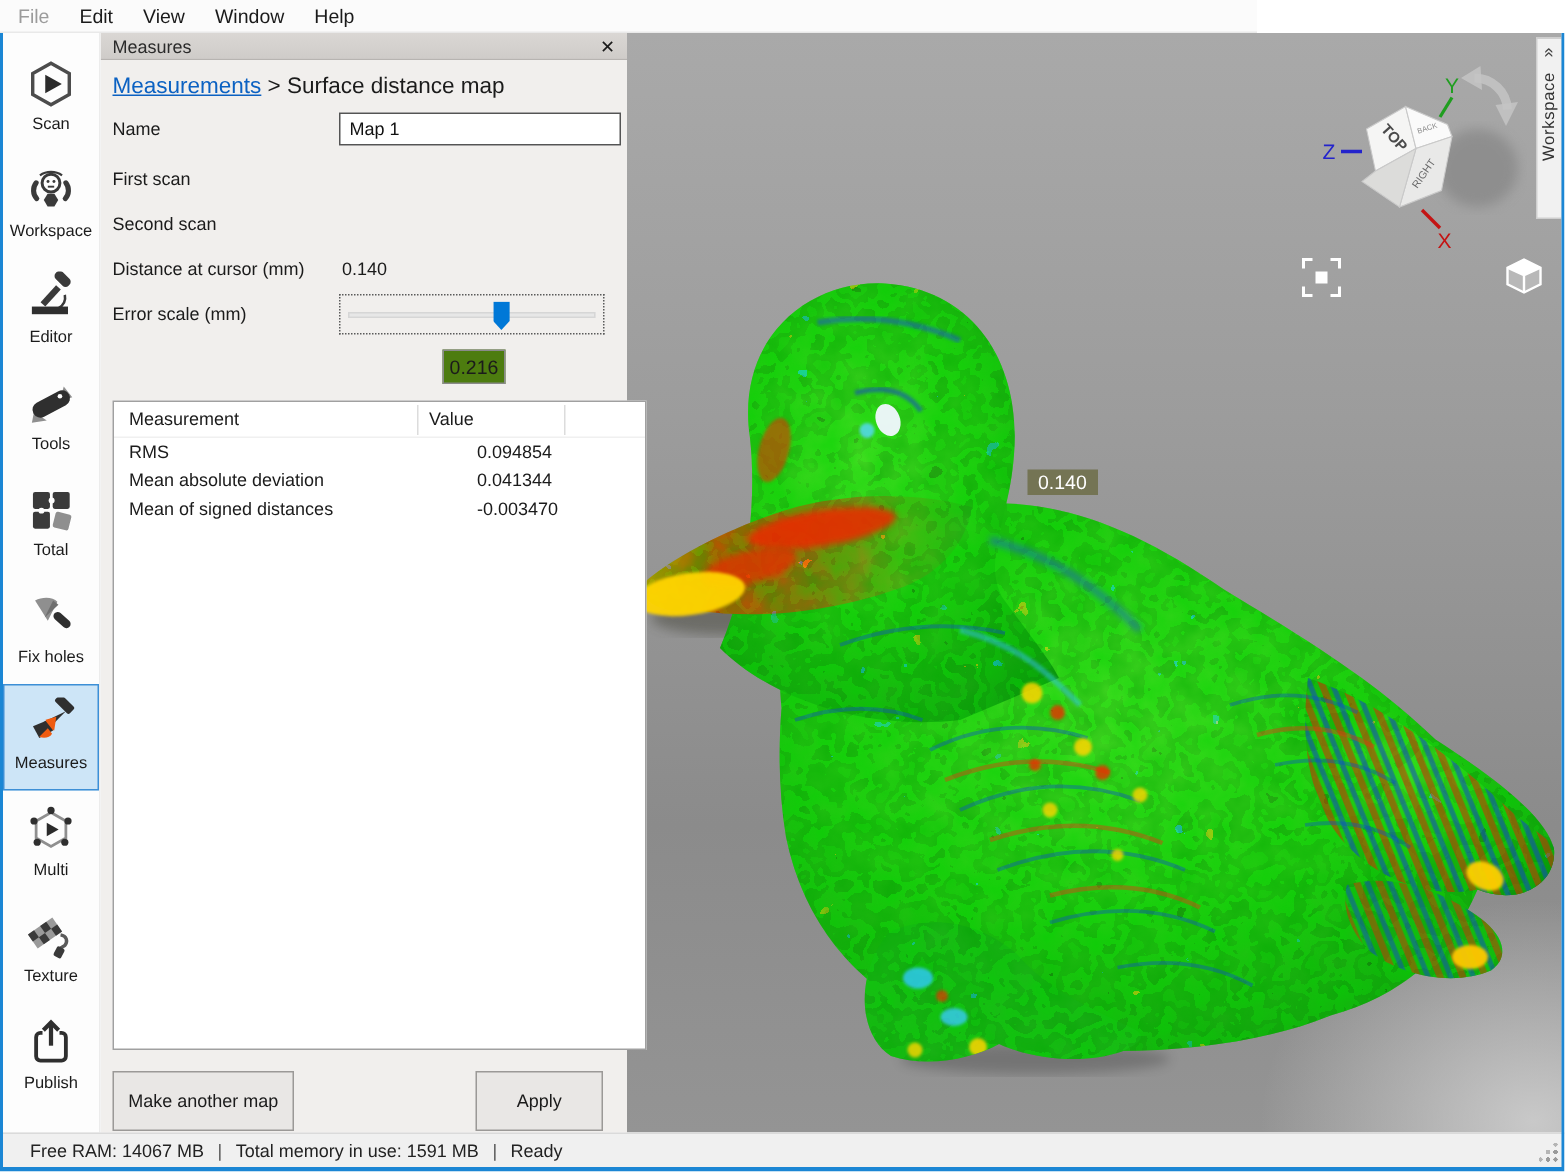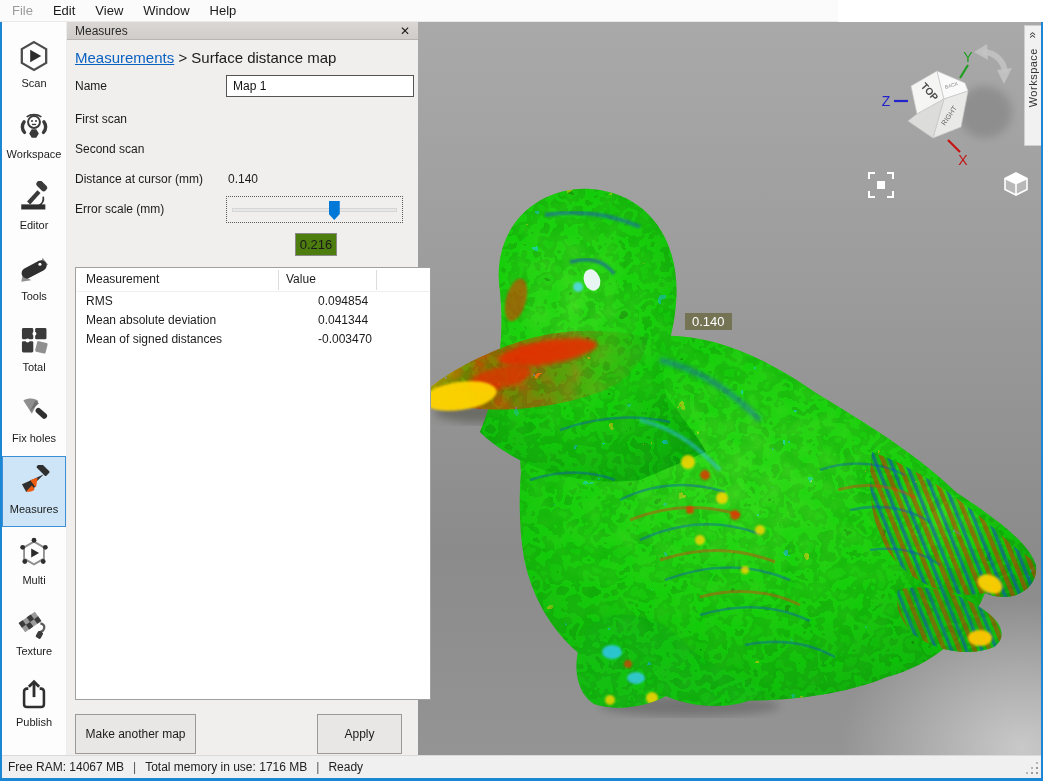--- a/index.html
+++ b/index.html
@@ -80,21 +80,21 @@
   .ws-tab { position:absolute; right:0; top:3px; width:17px; height:121px;
     background:#f1f1f1; border:1px solid #cfcfcf; border-right:none;
     display:flex; flex-direction:column; align-items:center; cursor:pointer; }
   .ws-collapse { font-size:12px; color:#444; margin-top:2px; transform:rotate(90deg); }
   .ws-label { writing-mode:vertical-rl; transform:rotate(180deg); font-size:11px;
     color:#333; margin-top:6px; letter-spacing:.5px; }
 
   
   .statusbar { position:absolute; left:0; top:755px; width:1043px; height:23px;
     background:#f0f0f0; border-top:1px solid #dadada; display:flex; align-items:center;
-    padding-left:8px; font-size:12px; color:#222; z-index:25; }
+    padding-left:20px; font-size:12px; color:#222; z-index:25; }
   .statusbar .sep { margin:0 9px; color:#555; }
   .resize-grip { position:absolute; right:4px; bottom:3px; width:13px; height:13px;
     background:
       radial-gradient(circle 1.5px at 11px 11px,#9a9a9a 95%,transparent),
       radial-gradient(circle 1.5px at 11px 6px,#9a9a9a 95%,transparent),
       radial-gradient(circle 1.5px at 6px 11px,#9a9a9a 95%,transparent),
       radial-gradient(circle 1.5px at 11px 1px,#b5b5b5 95%,transparent),
       radial-gradient(circle 1.5px at 6px 6px,#b5b5b5 95%,transparent),
       radial-gradient(circle 1.5px at 1px 11px,#b5b5b5 95%,transparent);
   }
@@ -472,17 +472,17 @@
 
   <div class="ws-tab">
     <span class="ws-collapse">«</span>
     <span class="ws-label">Workspace</span>
   </div>
 </div>
 
 <div class="statusbar">
   <span>Free RAM: 14067 MB</span>
   <span class="sep">|</span>
-  <span>Total memory in use: 1716 MB</span>
+  <span>Total memory in use: 1591 MB</span>
   <span class="sep">|</span>
   <span>Ready</span>
   <span class="resize-grip"></span>
 </div>
 
 </body></html>

